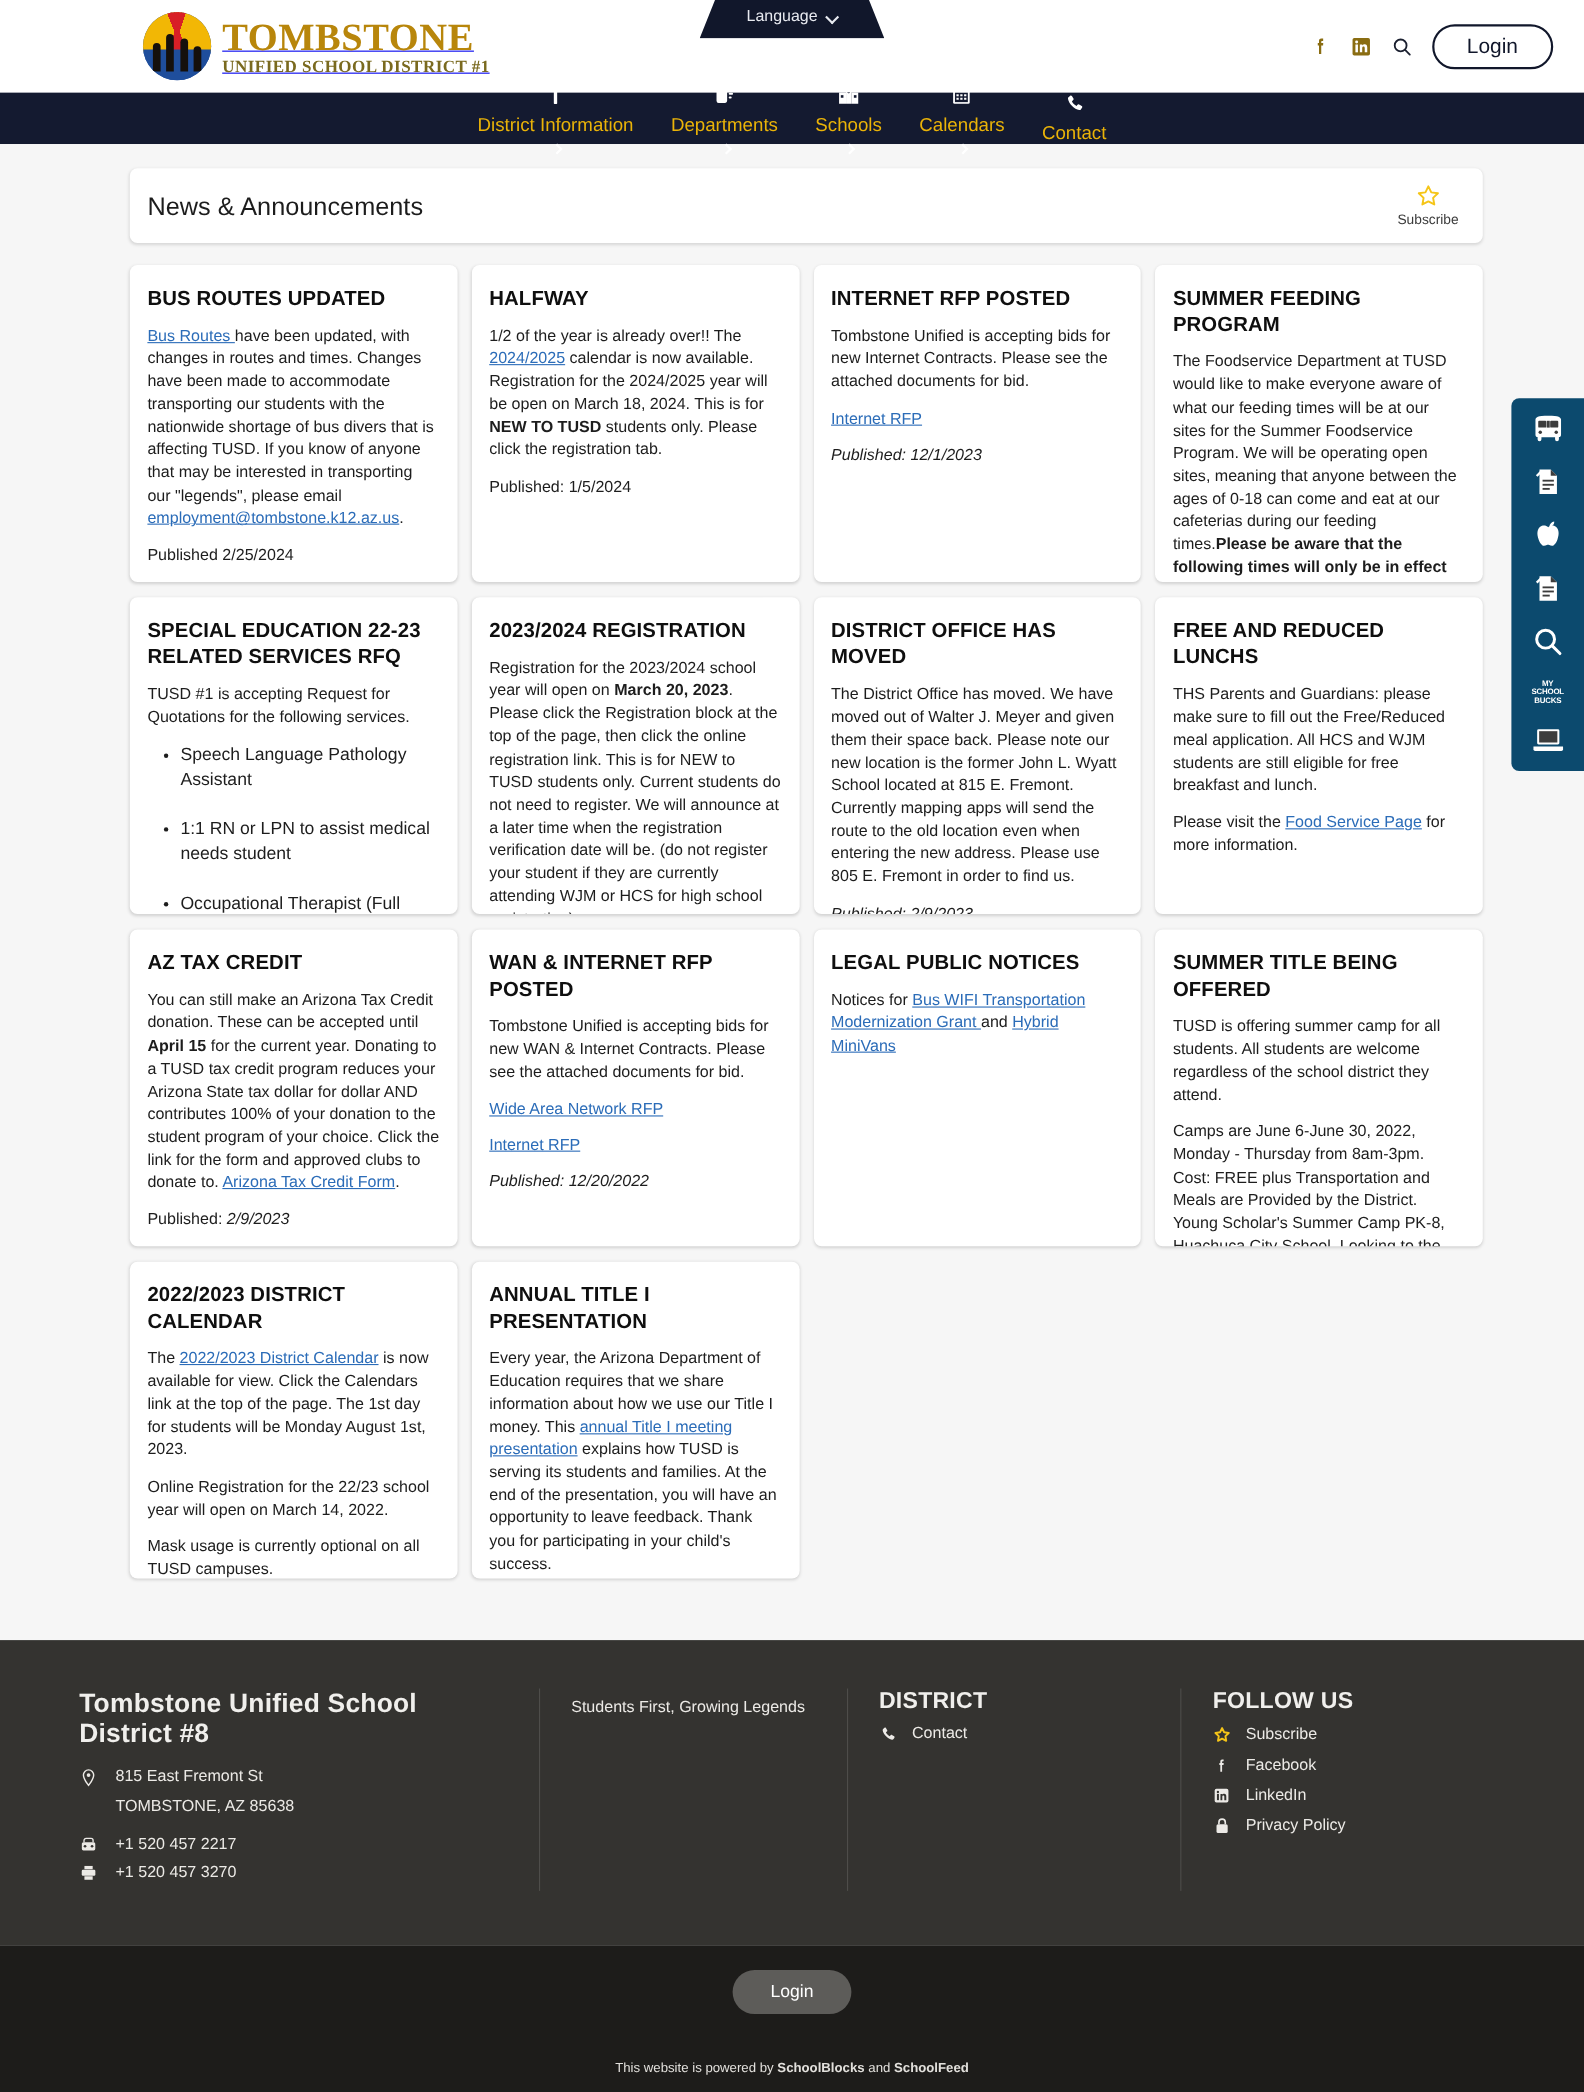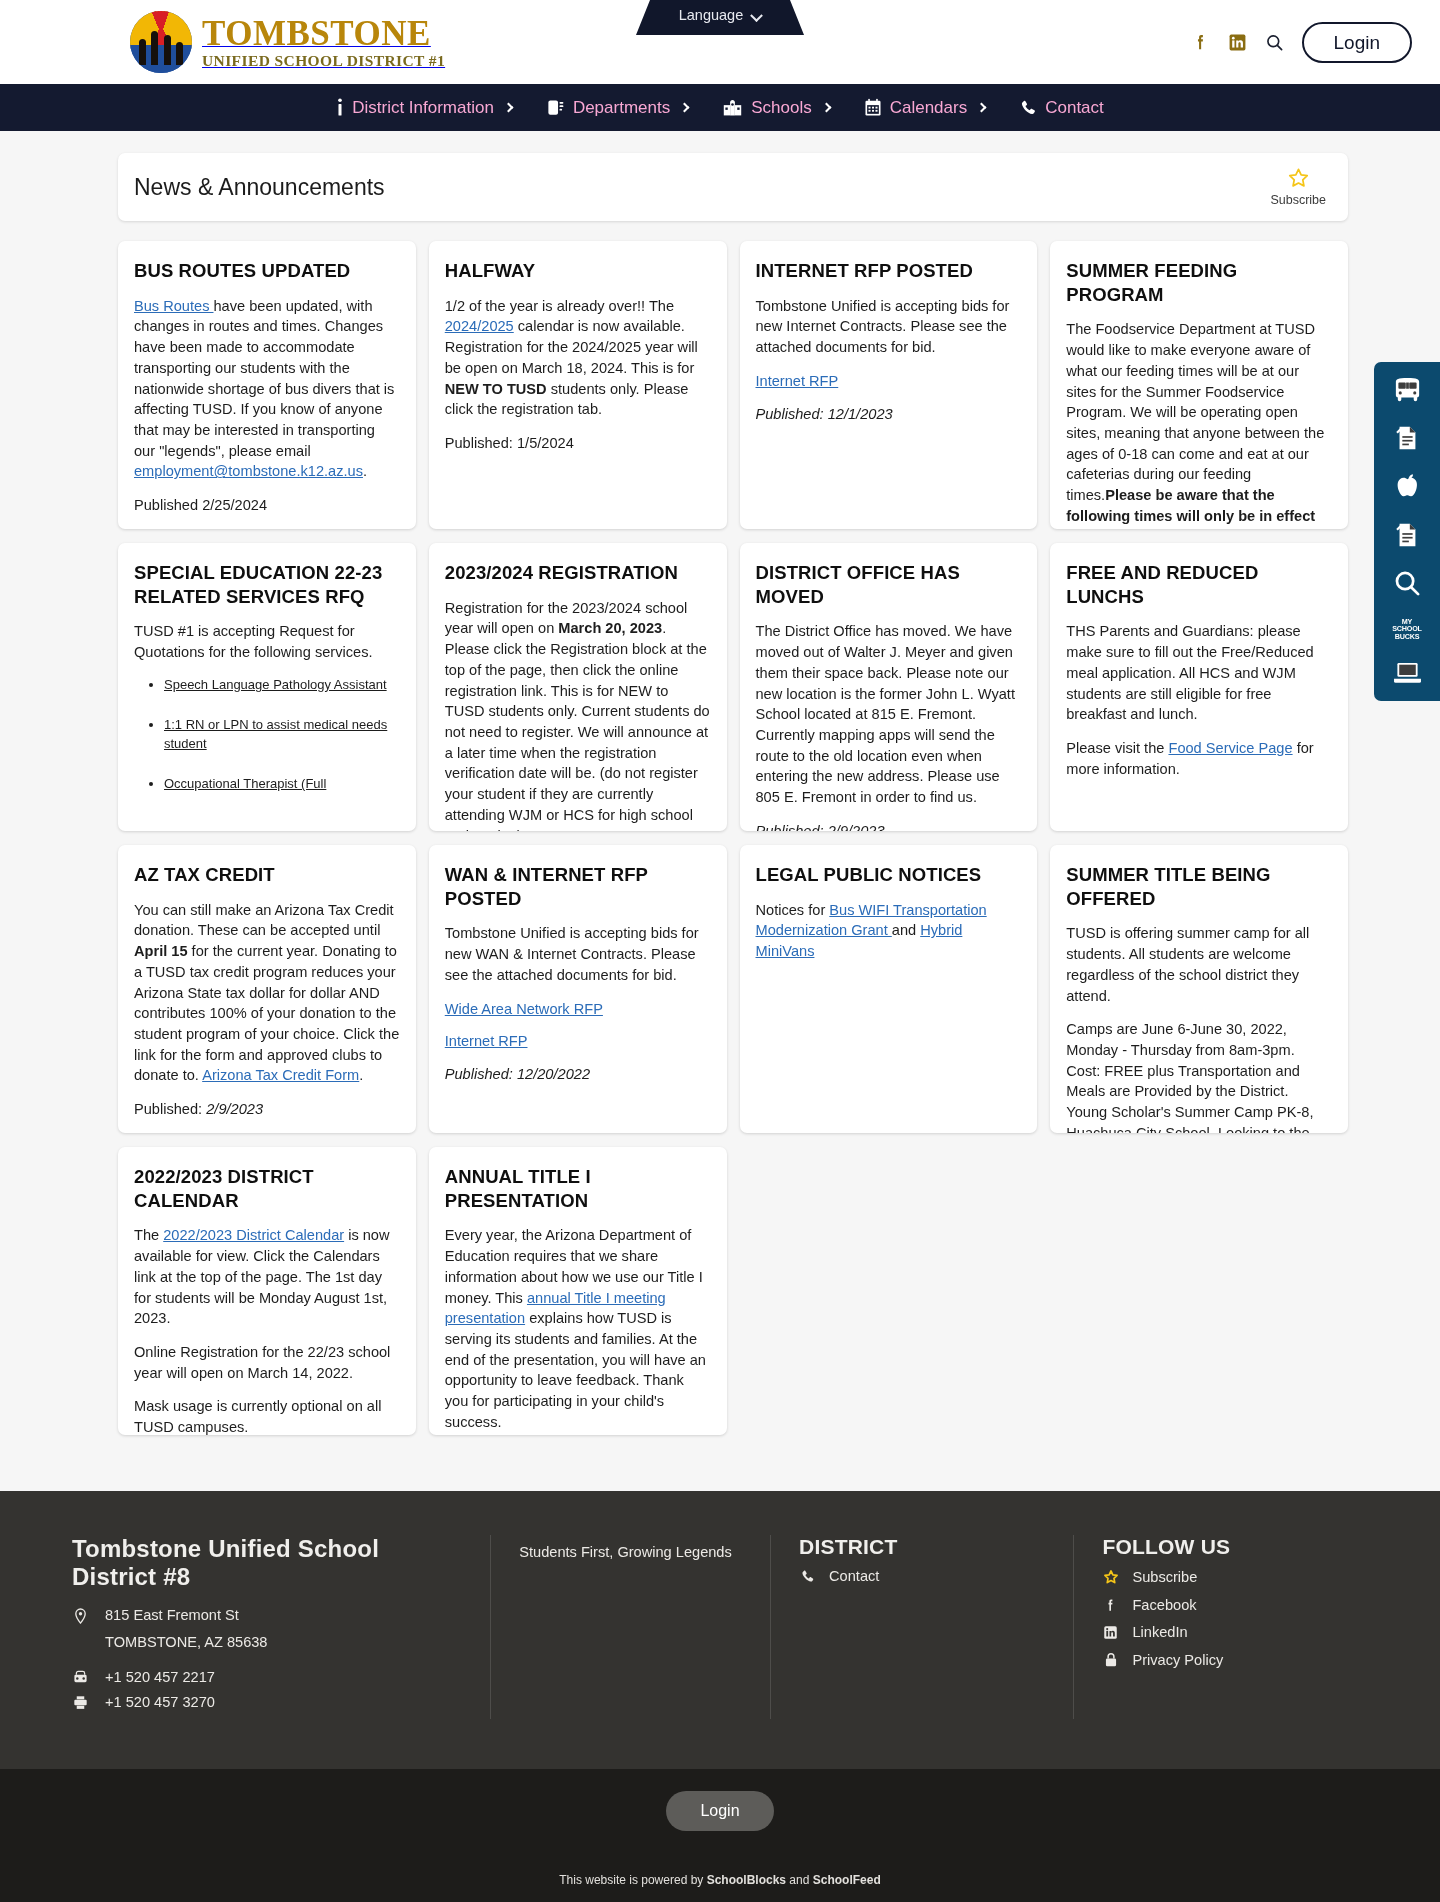--- a/index.html
+++ b/index.html
@@ -86,21 +86,21 @@
     background: #fff; cursor: pointer; line-height: 1;
   }
 
   
   .nav {
     background: #141a30; height: 47px;
     display: flex; align-items: center; justify-content: center; gap: 34px;
   }
   .nav-item {
     display: flex; align-items: center; gap: 8px;
-    color: #f9a8d4; font-size: 17px; cursor: pointer; white-space: nowrap;
+    color: #eab308; font-size: 17px; cursor: pointer; white-space: nowrap; flex-direction: column;
   }
   .nav-item .caret {
     width: 7px; height: 7px; border-right: 2px solid #fff; border-top: 2px solid #fff;
     transform: rotate(45deg); margin-left: 3px;
   }
   .nav-icn { display: flex; align-items: center; }
 
   
   .page {
     background: #f6f6f6;
@@ -140,21 +140,21 @@
   .card p {
     font-size: 14.6px; line-height: 1.42; color: #1d1d1d; margin-bottom: 13px;
   }
   .card p:last-child { margin-bottom: 0; }
   .card a { color: #2b6cb8; text-decoration: underline; }
   .card b { font-weight: 700; }
   .pub { font-size: 14.6px; color: #1d1d1d; }
   .pub.ital { font-style: italic; }
   .pub .d { font-style: italic; }
   .card ul { margin: 0 0 10px 30px; }
-  .card li { font-size: 13px; line-height: 1.42; color: #1d1d1d; margin-bottom: 22px; text-decoration: underline; }
+  .card li { font-size: 16px; line-height: 1.42; color: #1d1d1d; margin-bottom: 22px; }
   .linkline { margin-bottom: 12px; font-size: 14.6px; line-height:1.42; }
 
   
   .rail {
     position: absolute; right: 0; top: 362px;
     width: 66px; background: #0c4a6e;
     border-radius: 7px 0 0 7px;
     padding: 14px 0 16px 0;
     display: flex; flex-direction: column; align-items: center; gap: 20px;
     z-index: 40;

